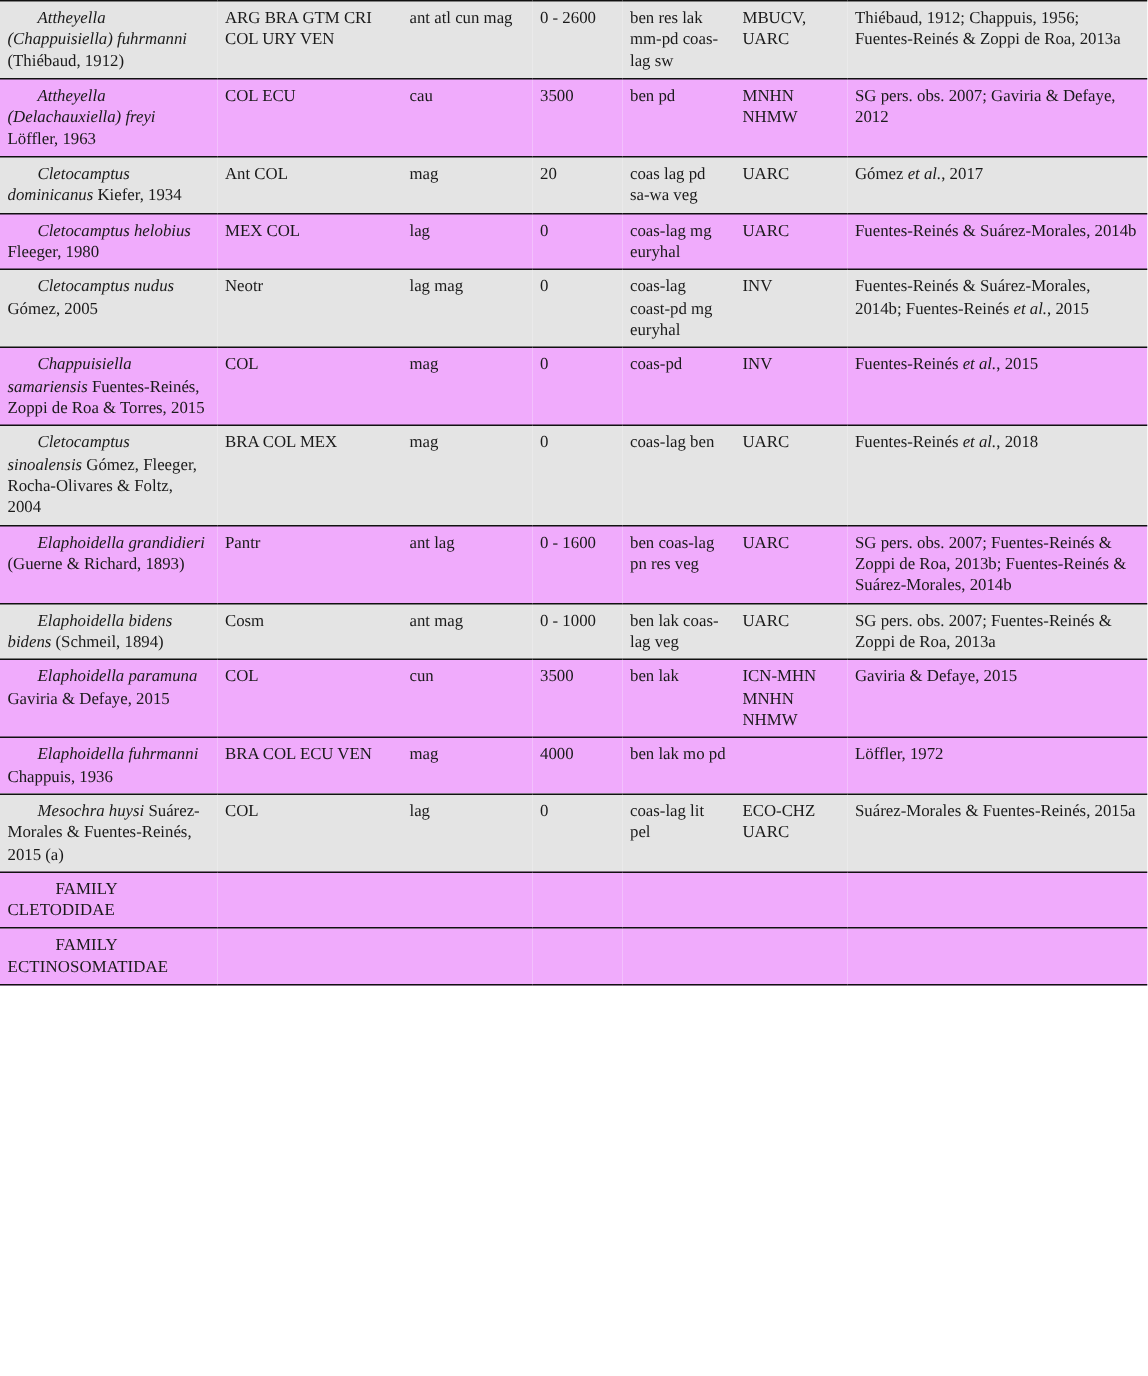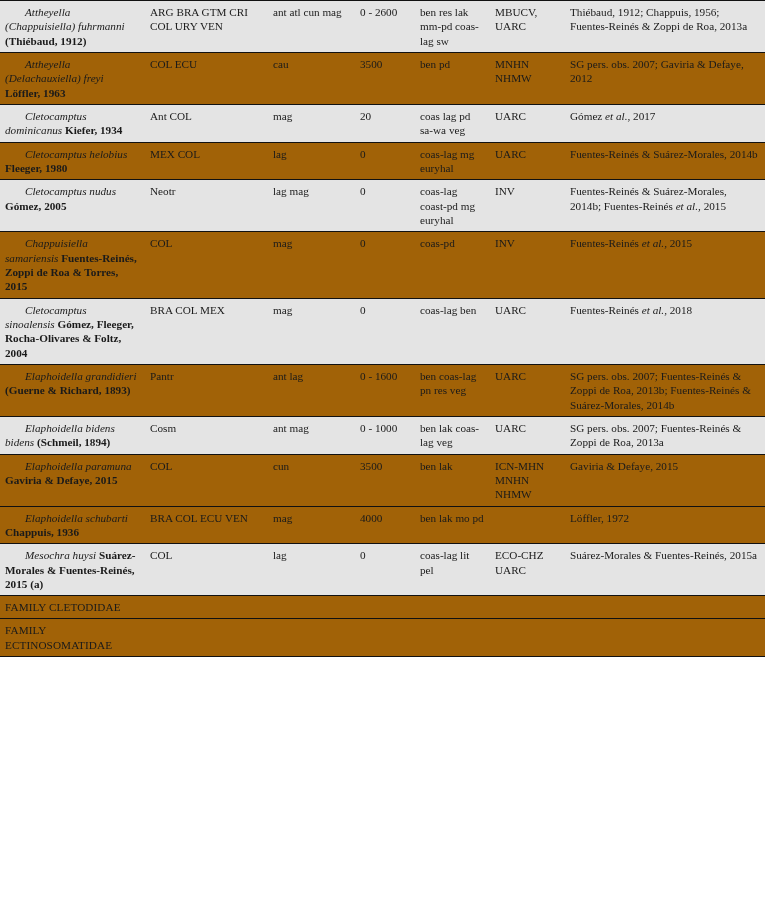--- a/index.html
+++ b/index.html
@@ -32,26 +32,26 @@
   #taxa-table td {
     vertical-align: top;
     padding: 4px 6px 4px 5px;
     border-top: 1.4px solid #111111;
     border-bottom: 1.4px solid #111111;
     word-wrap: break-word;
     overflow-wrap: break-word;
     hyphens: manual;
   }
   tr.shaded td { background: #e4e4e4; }
-  tr.plain  td { background: #a16207; }
+  tr.plain  td { background: #f0abfc; }
 
   td.taxon-cell { padding-left: 6px; }
   .taxon-name { font-style: italic; margin-left: 20px; }
-  .taxon-auth { font-style: normal; font-weight: bold; }
-  .family-head { font-style: normal; letter-spacing: 0.1px; }
+  .taxon-auth { font-style: normal; }
+  .family-head { font-style: normal; letter-spacing: 0.1px; margin-left: 32px; }
   .ital { font-style: italic; }
 
   td.elev-cell { white-space: nowrap; margin-top: 16px; }
 </style>
 </head>
 <body>
 
 <table id="taxa-table">
   <colgroup>
     <col class="c-taxon">
@@ -147,21 +147,21 @@
       <tr class="plain">
         <td class="taxon-cell"><span class="taxon-name">Elaphoidella paramuna</span><span class="taxon-auth"> Gaviria &amp; Defaye, 2015</span></td>
         <td>COL</td>
         <td>cun</td>
         <td class="elev-cell">3500</td>
         <td>ben lak</td>
         <td>ICN-MHN MNHN NHMW</td>
         <td>Gaviria &amp; Defaye, 2015</td>
       </tr>
       <tr class="plain">
-        <td class="taxon-cell"><span class="taxon-name">Elaphoidella schubarti</span><span class="taxon-auth"> Chappuis, 1936</span></td>
+        <td class="taxon-cell"><span class="taxon-name">Elaphoidella fuhrmanni</span><span class="taxon-auth"> Chappuis, 1936</span></td>
         <td>BRA COL ECU VEN</td>
         <td>mag</td>
         <td class="elev-cell">4000</td>
         <td>ben lak mo pd</td>
         <td></td>
         <td>Löffler, 1972</td>
       </tr>
       <tr class="shaded">
         <td class="taxon-cell"><span class="taxon-name">Mesochra huysi</span><span class="taxon-auth"> Suárez-Morales &amp; Fuentes-Reinés, 2015 (a)</span></td>
         <td>COL</td>

